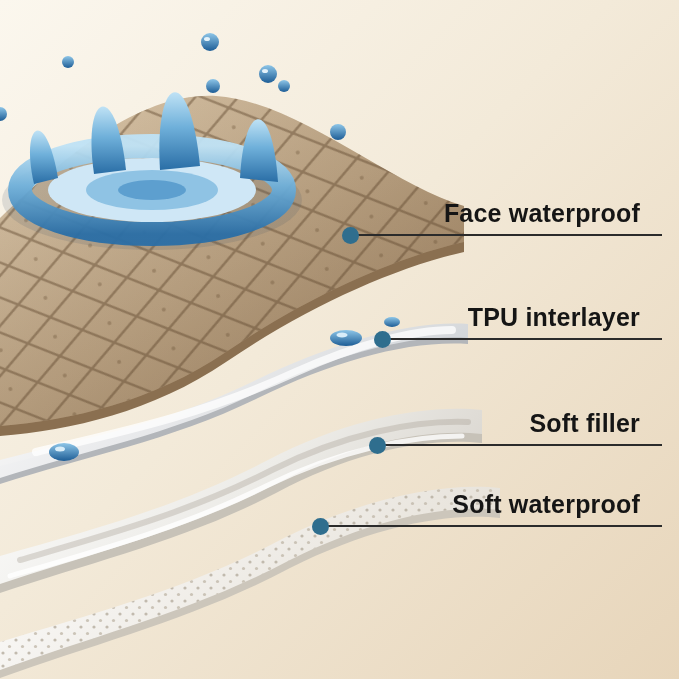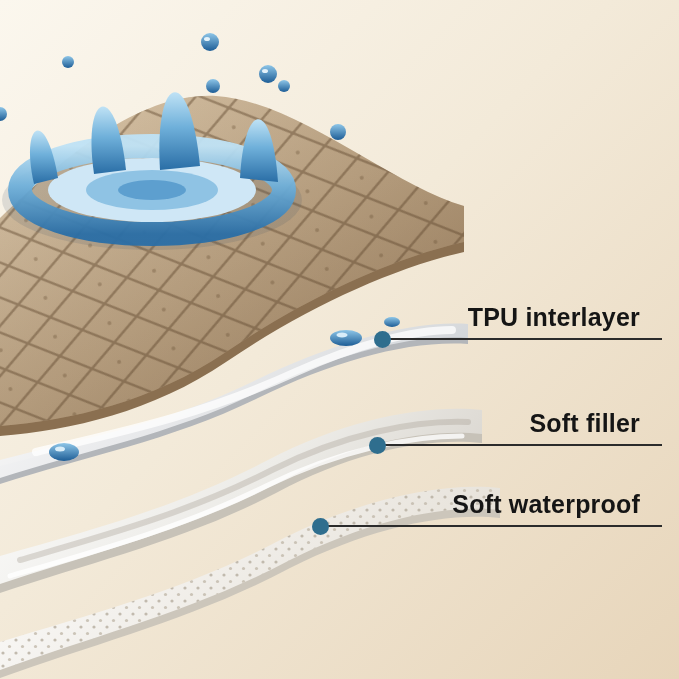--- a/index.html
+++ b/index.html
@@ -131,20 +131,25 @@
         <circle cx="132" cy="-104" r="6" fill="url(#waterDeep)"></circle>
         <circle cx="186" cy="-58" r="8" fill="url(#waterDeep)"></circle>
         <circle cx="61" cy="-104" r="7" fill="url(#waterDeep)"></circle>
         <circle cx="116" cy="-116" r="9" fill="url(#waterDeep)"></circle>
         <ellipse cx="55" cy="-151" rx="3" ry="2" fill="#e3f2fb"></ellipse>
         <ellipse cx="113" cy="-119" rx="3" ry="2" fill="#e3f2fb"></ellipse>
       </g>
     </g>
   </svg>
 
+  <div class="callout" style="left:350px;top:190px;width:312px">
+    <span class="callout-label">Face waterproof</span>
+    <div class="callout-line"></div>
+    <div class="callout-dot"></div>
+  </div>
 
   <div class="callout" style="left:377px;top:400px;width:285px">
     <span class="callout-label">Soft filler</span>
     <div class="callout-line"></div>
     <div class="callout-dot"></div>
   </div>
 
   <div class="callout" style="left:382px;top:294px;width:280px">
     <span class="callout-label">TPU interlayer</span>
     <div class="callout-line"></div>

